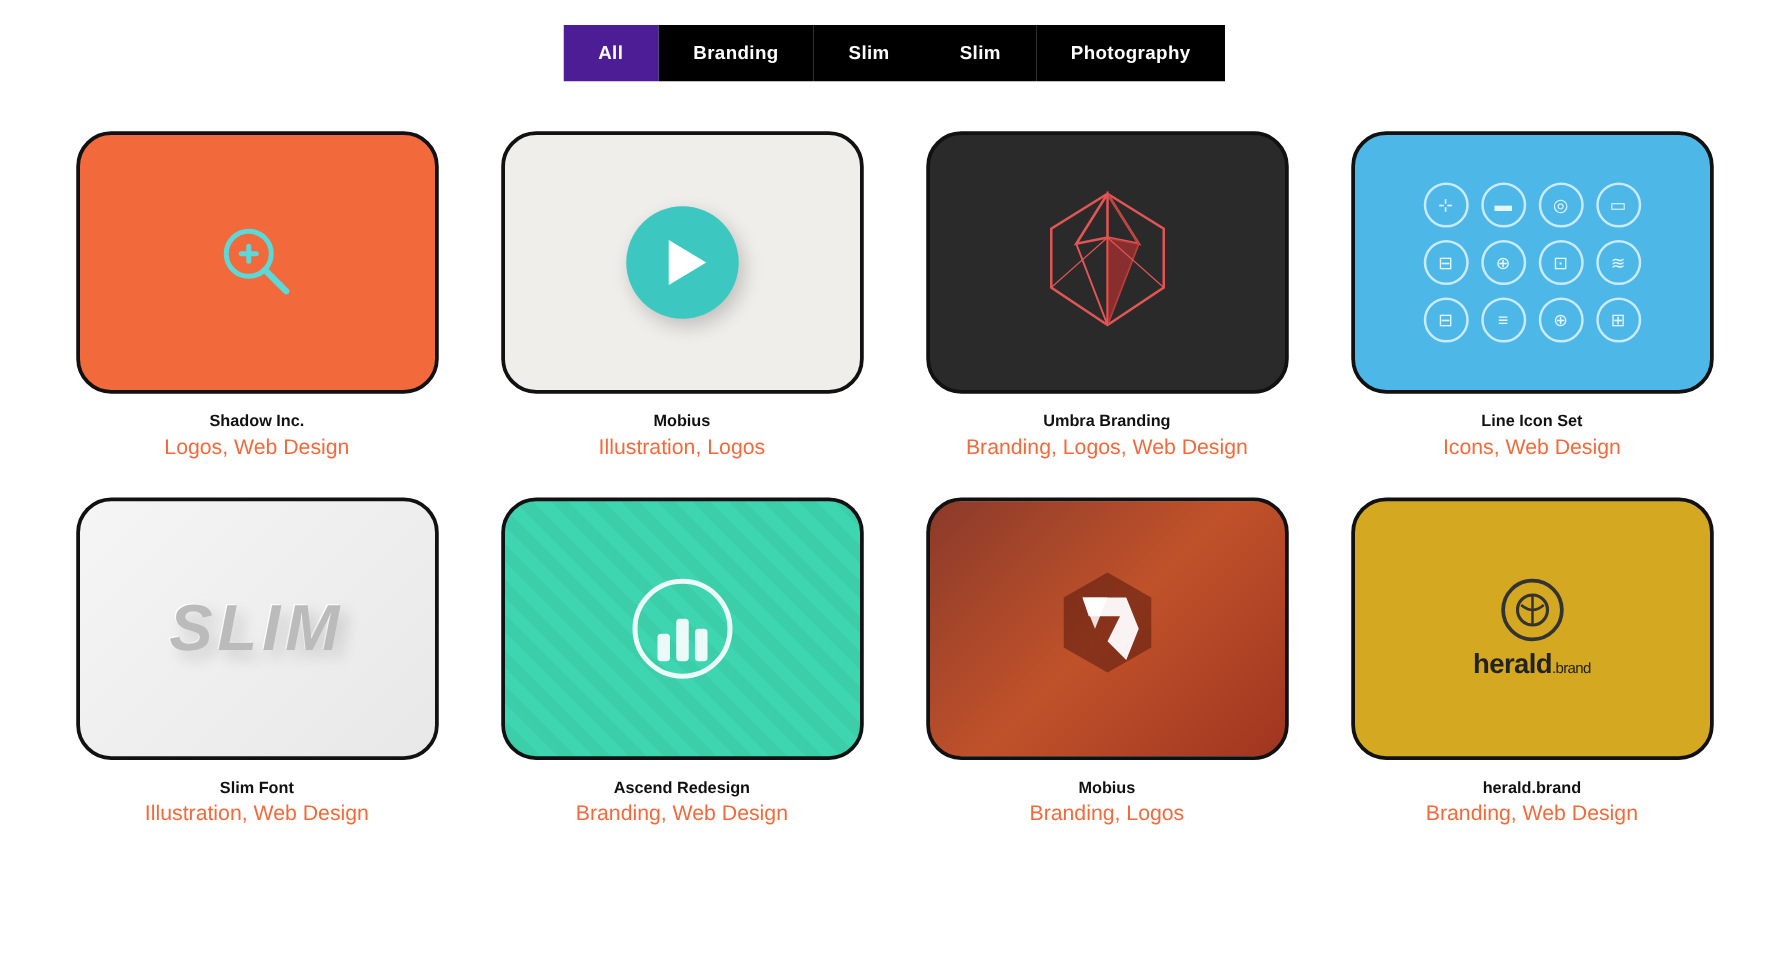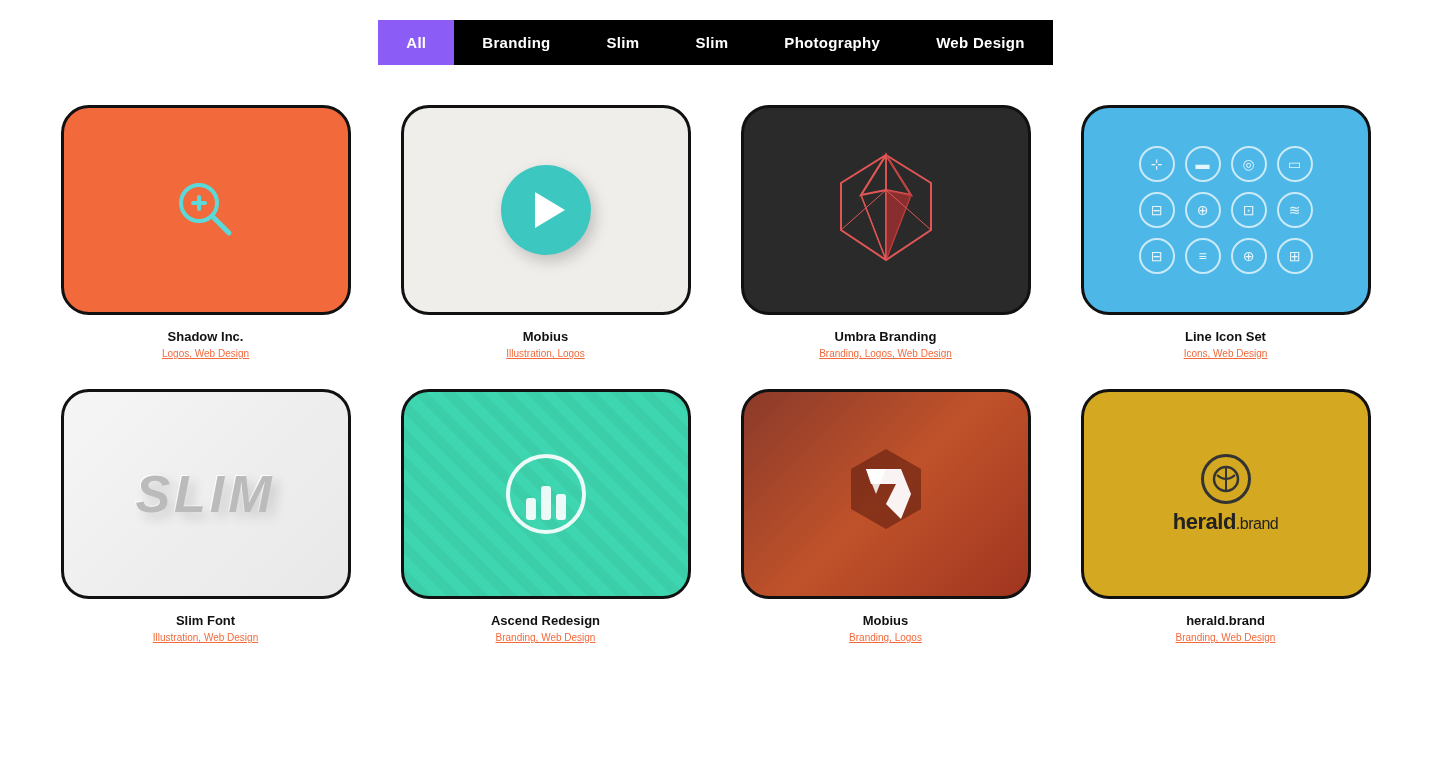--- a/index.html
+++ b/index.html
@@ -20,21 +20,21 @@
       padding: 14px 28px;
       font-size: 15px;
       font-weight: 700;
       cursor: pointer;
       border: none;
       background: #000000;
       color: #fff;
       letter-spacing: 0.3px;
     }
     .filter-btn.active {
-      background: #8b5cf6;
+      background: #4c1d95;
       color: #fff;
     }
 
     
     .portfolio-grid {
       display: grid;
       grid-template-columns: repeat(4, 1fr);
       gap: 30px 40px;
       max-width: 1380px;
       margin: 0 auto;
@@ -58,24 +58,23 @@
     }
 
     .portfolio-title {
       font-size: 13px;
       font-weight: 800;
       color: #111;
       margin-bottom: 4px;
       text-align: center;
     }
     .portfolio-tags {
-      font-size: 10px;
+      font-size: 17px;
       color: #f26a3c;
       text-align: left;
-      text-decoration: underline;
     }
 
     
     
     .thumb-shadow-inc {
       background: #f26a3c;
       display: flex;
       align-items: center;
       justify-content: center;
     }
@@ -231,33 +230,32 @@
       font-size: 20px;
     }
     .herald-wordmark {
       font-size: 22px;
       font-weight: 900;
       color: #222;
       letter-spacing: -0.5px;
     }
     .herald-wordmark span {
       font-weight: 400;
-      font-size: 16px;
+      font-size: 12px;
     }
   </style>
 </head>
 <body>
 
 <nav class="filter-nav">
   <button class="filter-btn active">All</button>
   <button class="filter-btn">Branding</button>
   <button class="filter-btn">Slim</button>
   <button class="filter-btn">Slim</button>
   <button class="filter-btn">Photography</button>
-  <button class="filter-btn">Web Design</button>
 </nav>
 
 <div class="portfolio-grid">
 
   <div class="portfolio-item">
     <div class="portfolio-thumb thumb-shadow-inc">
       <svg width="70" height="70" viewBox="0 0 70 70">
         <circle cx="28" cy="28" r="18" fill="none" stroke="#5bd8d8" stroke-width="4"></circle>
         <line x1="22" y1="28" x2="34" y2="28" stroke="#5bd8d8" stroke-width="4" stroke-linecap="round"></line>
         <line x1="28" y1="22" x2="28" y2="34" stroke="#5bd8d8" stroke-width="4" stroke-linecap="round"></line>

